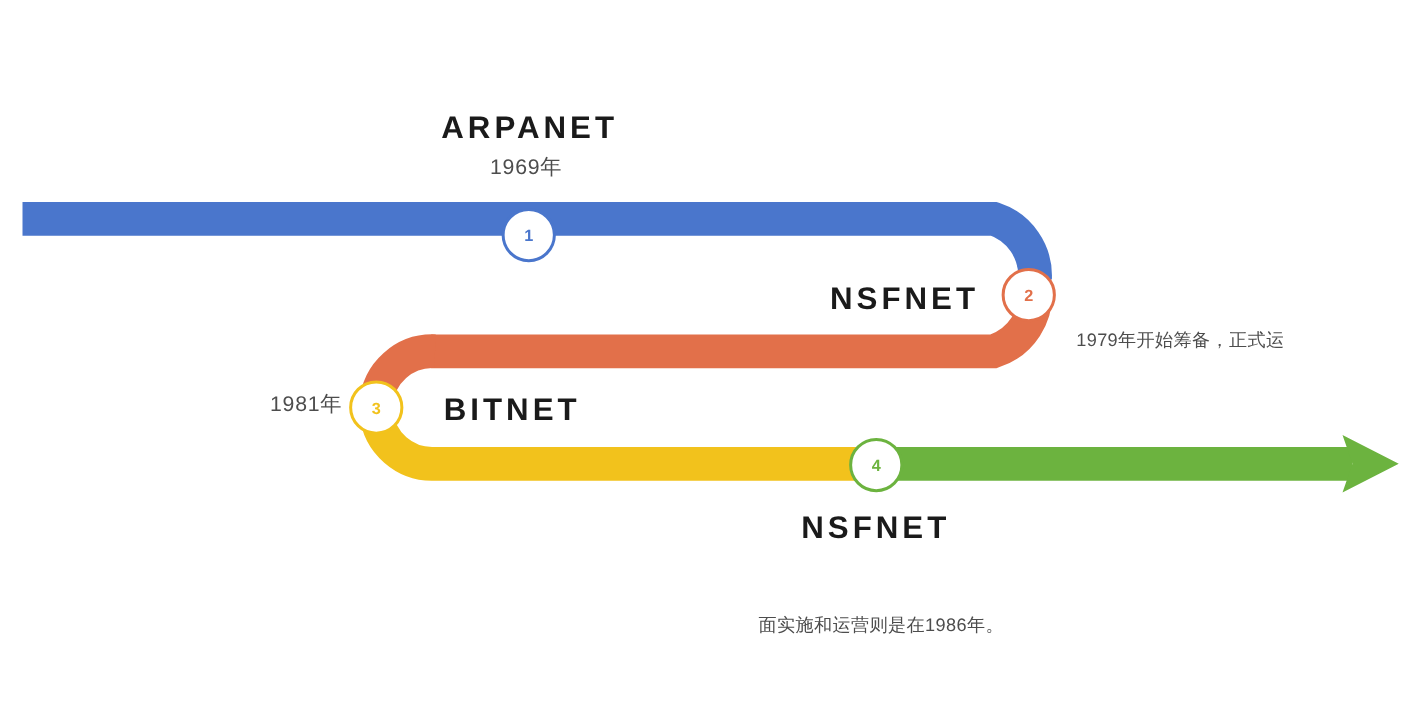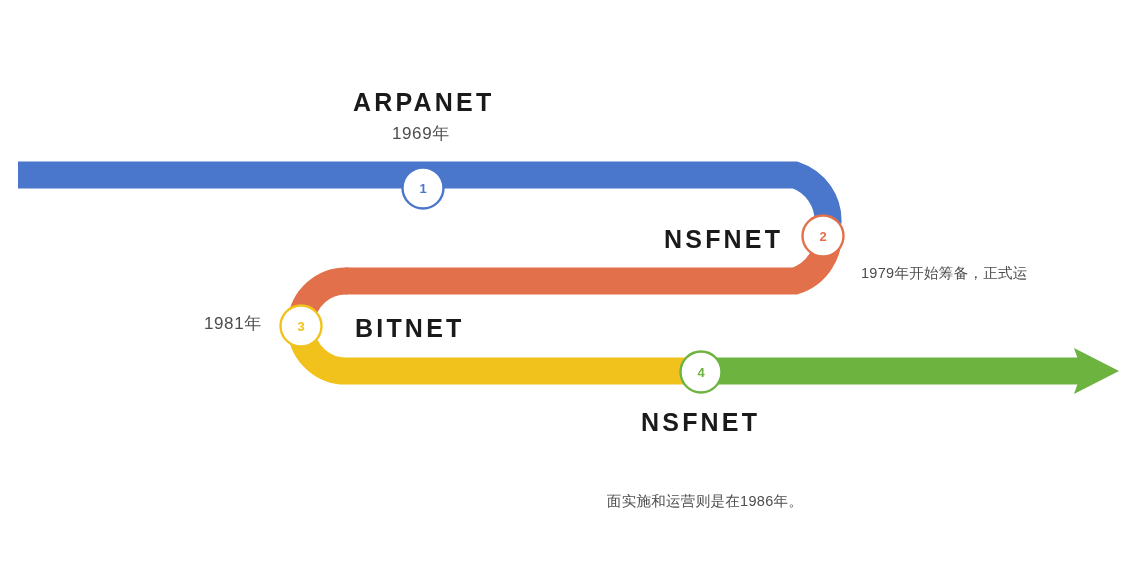--- a/index.html
+++ b/index.html
@@ -97,21 +97,21 @@
   </svg>
 
   <div class="label milestone-title" style="left:353px; top:84px;">ARPANET</div>
   <div class="label year-note" style="left:392px; top:122px;">1969年</div>
 
   <div class="label milestone-title" style="left:664px; top:221px;">NSFNET</div>
   <div class="label desc-note" style="left:861px; top:215px;">
     <div>1979年开始筹备，正式运</div>
   </div>
 
-  <div class="label year-note" style="left:204px; top:312px;">1981年</div>
+  <div class="label year-note" style="left:216px; top:312px;">1981年</div>
   <div class="label milestone-title" style="left:641px; top:404px;">NSFNET</div>
 
   <div class="label milestone-title" style="left:355px; top:310px;">BITNET</div>
   <div class="label desc-note center-note" style="left:575px; top:443px; width:260px;">
     <div>面实施和运营则是在1986年。</div>
   </div>
 
 </div>
 
 </body></html>

